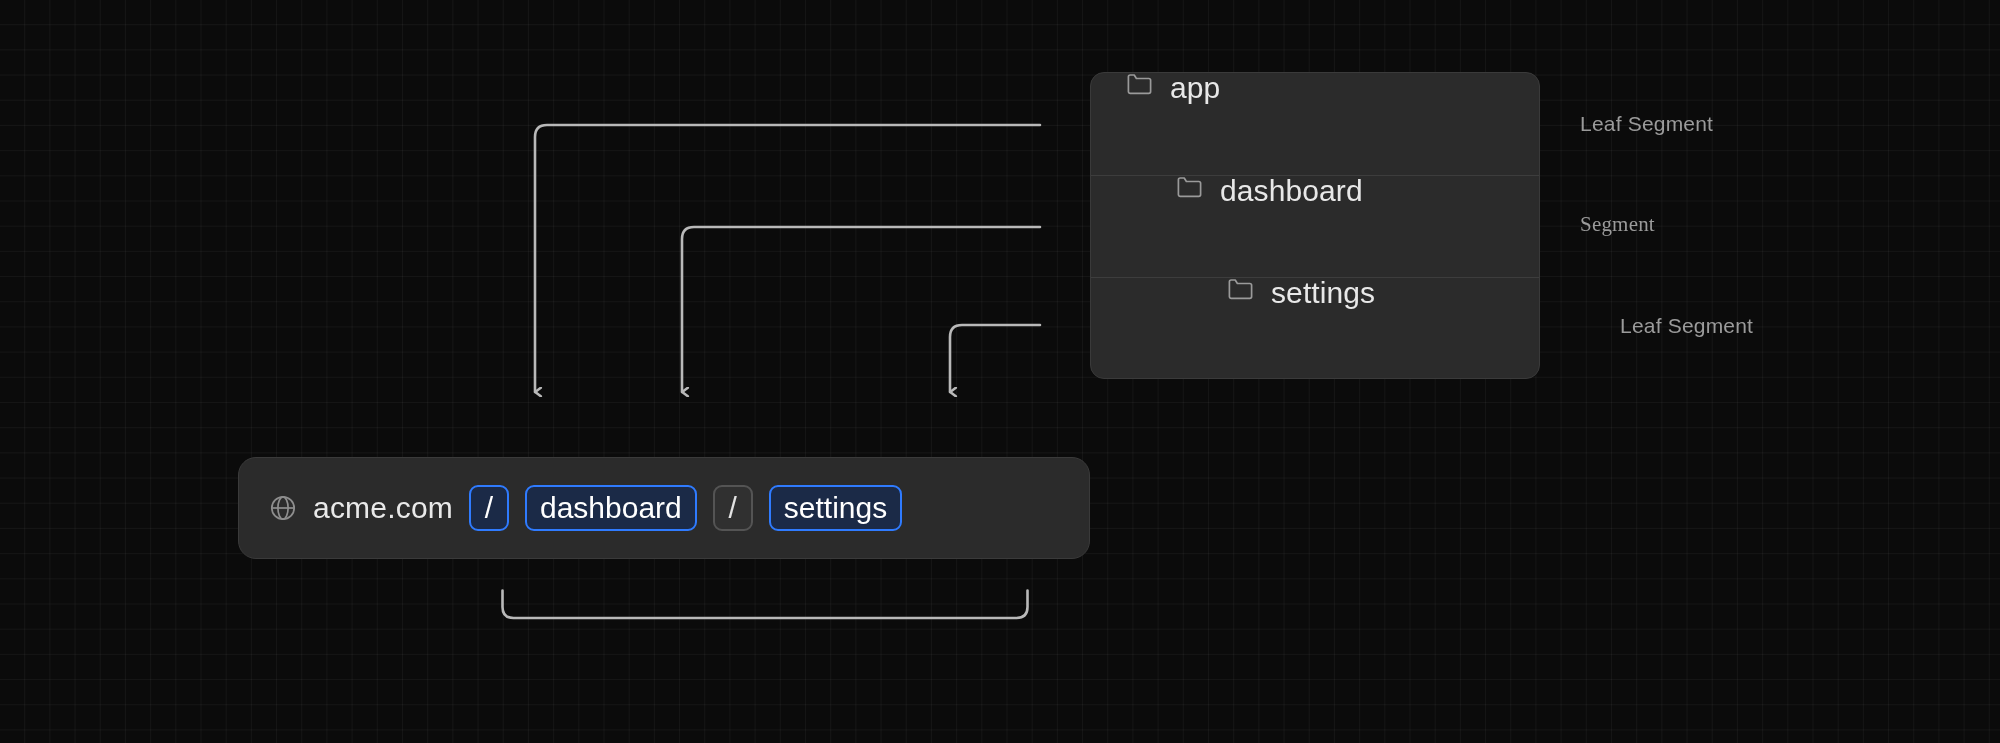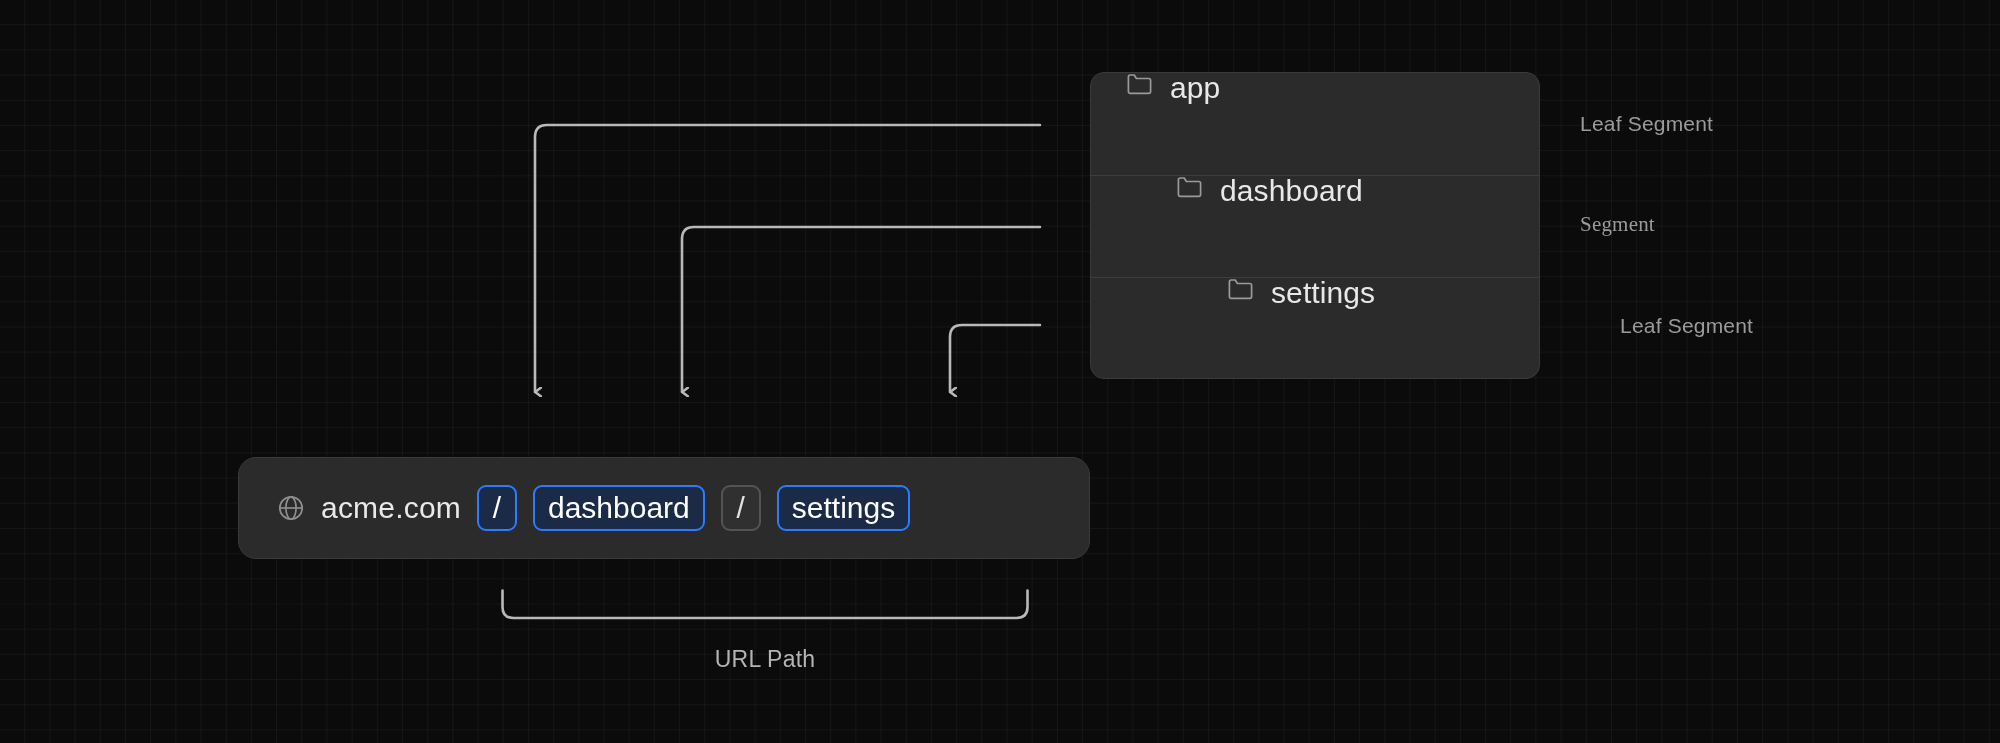--- a/index.html
+++ b/index.html
@@ -90,21 +90,21 @@
     left: 238px;
     top: 457px;
     width: 852px;
     height: 102px;
     background: #2b2b2b;
     border: 1px solid #3a3a3a;
     border-radius: 18px;
     box-sizing: border-box;
     display: flex;
     align-items: center;
-    padding-left: 38px;
+    padding-left: 30px;
   }
   .globe-icon {
     width: 28px;
     height: 28px;
     flex: 0 0 auto;
     margin-right: 16px;
     display: block;
   }
   #url-host {
     color: #e9e9e9;
@@ -230,15 +230,14 @@
     <span class="pill seg hl">dashboard</span>
 
     <span class="pill sep dim">/</span>
 
     <span class="pill seg hl">settings</span>
   </div>
 
   <svg id="brace" viewBox="0 0 530 40" width="530" height="40">
     <path d="M2.5,2.5 L2.5,19 Q2.5,30 13.5,30 L516.5,30 Q527.5,30 527.5,19 L527.5,2.5" fill="none" stroke="#b9b9b9" stroke-width="2.6" stroke-linecap="round" stroke-linejoin="round"></path>
   </svg>
-  <div id="brace-label">URL Path</div>
 
 </div>
 
 </body></html>

